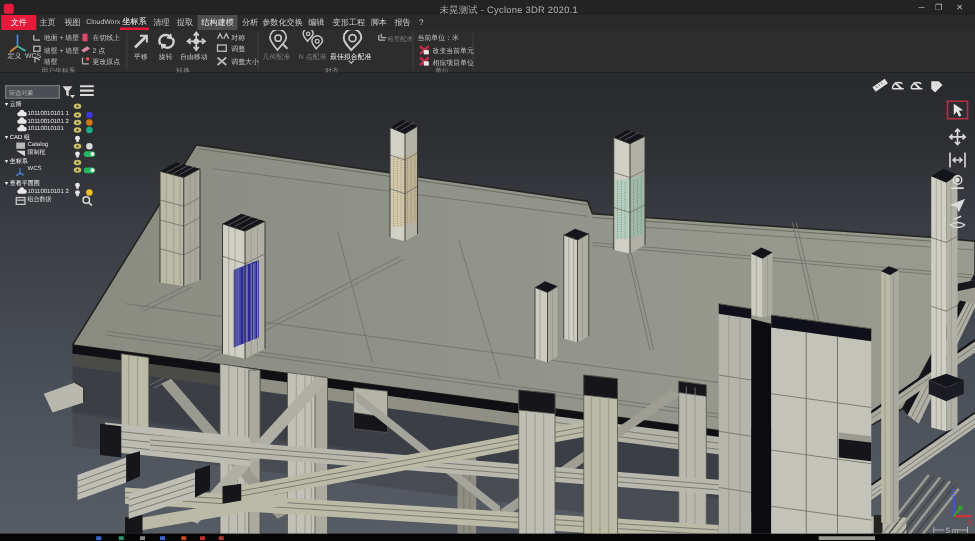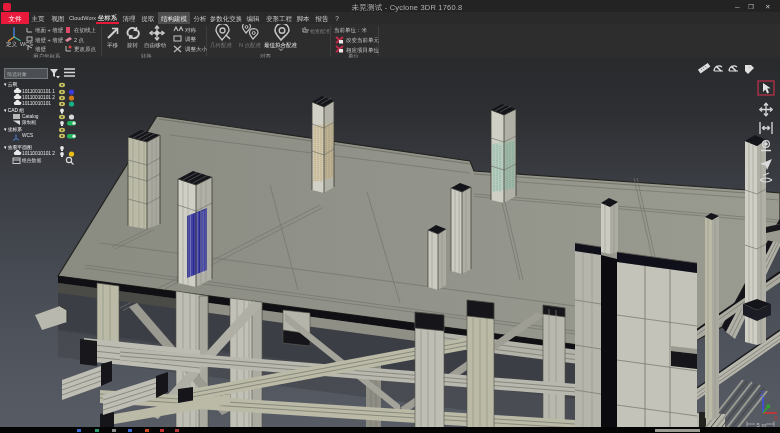--- a/index.html
+++ b/index.html
@@ -34,21 +34,21 @@
 
 #botbar{left:0;top:427px;width:780px;height:6px;background:#050505;}
 .spk{position:absolute;top:1.5px;width:4px;height:3px;}
 </style>
 </head>
 <body>
 <div id="app">
 
   <div class="abs" id="titlebar"></div>
   <div class="abs" id="appicon"></div>
-  <div class="abs" id="title">未晃测试 - Cyclone 3DR 1760.8</div>
+  <div class="abs" id="title">未晃测试 - Cyclone 3DR 2020.1</div>
   <div class="abs winbtn" style="left:735px;">─</div>
   <div class="abs winbtn" style="left:748px;">❐</div>
   <div class="abs winbtn" style="left:765px;">✕</div>
 
   <div class="abs" id="menurow"></div>
   <div class="abs tab" id="tab-file" style="left:1px;width:28px;">文件</div>
   <div class="abs tab" style="left:30px;width:16px;">主页</div>
   <div class="abs tab" style="left:50px;width:16px;">视图</div>
   <div class="abs tab" style="left:69px;width:24px;font-size:5.5px;">CloudWorx</div>
   <div class="abs tab" id="tab-zbx" style="left:96px;width:23px;">坐标系</div>

